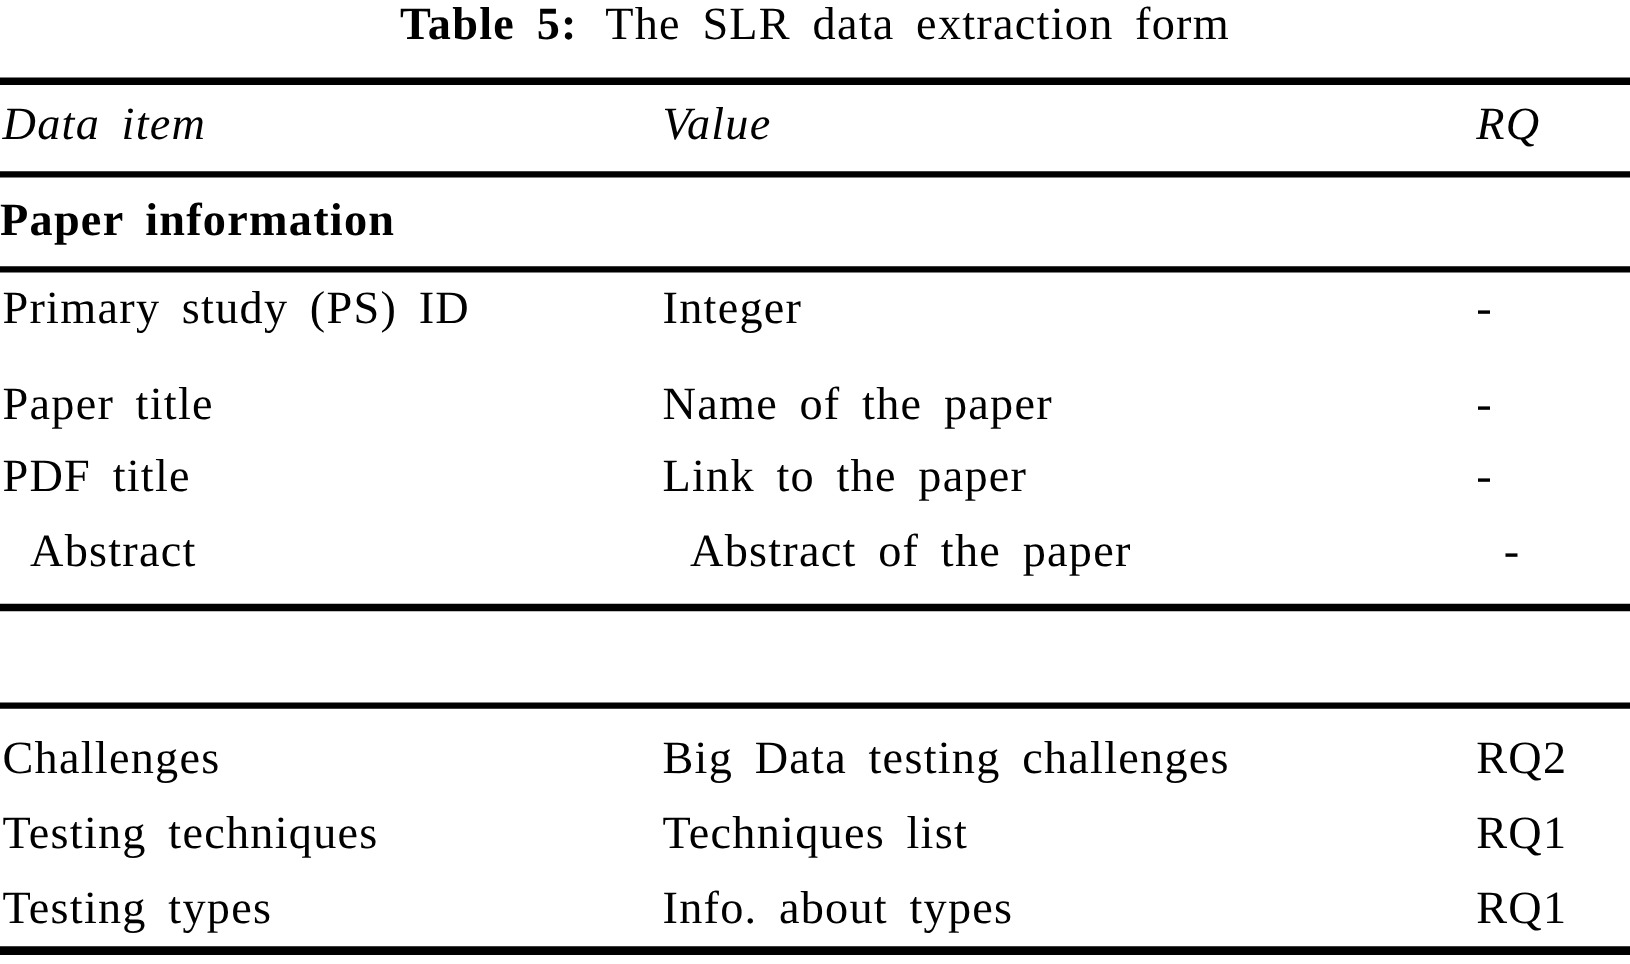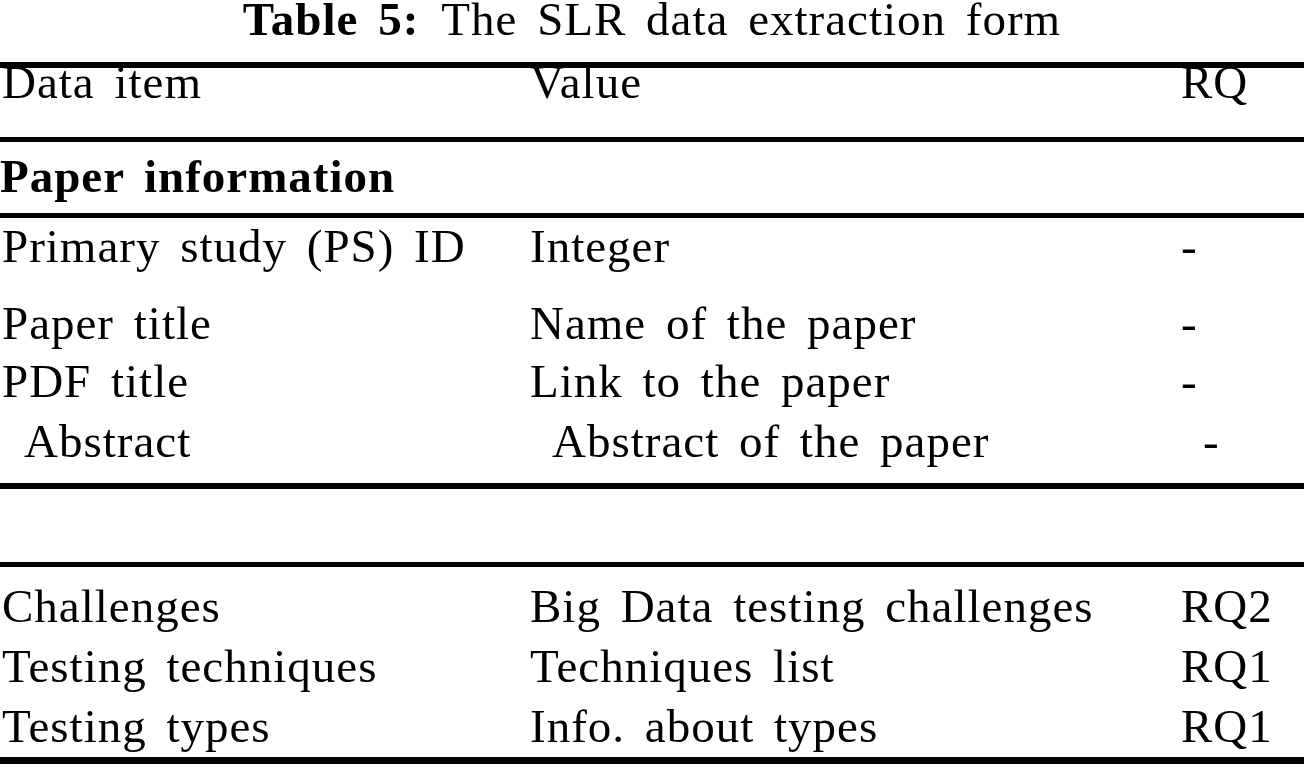--- a/index.html
+++ b/index.html
@@ -7,21 +7,21 @@
     padding: 0;
     background: #ffffff;
   }
   #page {
     position: relative;
     width: 1304px;
     height: 771px;
     background: #ffffff;
     color: #000000;
     font-family: "Liberation Serif", serif;
-    font-size: 47px;
+    font-size: 37px;
     line-height: 47px;
     letter-spacing: 1px;
     word-spacing: 7px;
     overflow: hidden;
   }
   .caption {
     position: absolute;
     top: -4px;
     left: 0;
     width: 100%;
@@ -59,21 +59,21 @@
     white-space: nowrap;
   }
   
   #rule-top      { top: 62px; }
   #rule-head     { top: 137px; }
   #rule-sec1     { top: 213px; }
   #rule-sec1-end { top: 483px; }
   #rule-sec2     { top: 562px; }
   #rule-bottom   { top: 757px; height: 7px; }
   
-  #header-row { top: 59px; }
+  #header-row { top: 76px; font-style: italic; }
   #sec1-title { top: 153px; }
   #row-0 { top: 223px; }
   #row-1 { top: 300px; text-align: right; }
   #row-2 { top: 358px; }
   #row-3 { top: 418px; margin-left: 22px; }
   #sec2-title { top: 498px; }
   #row-4 { top: 583px; }
   #row-5 { top: 643px; }
   #row-6 { top: 703px; }
 </style>

